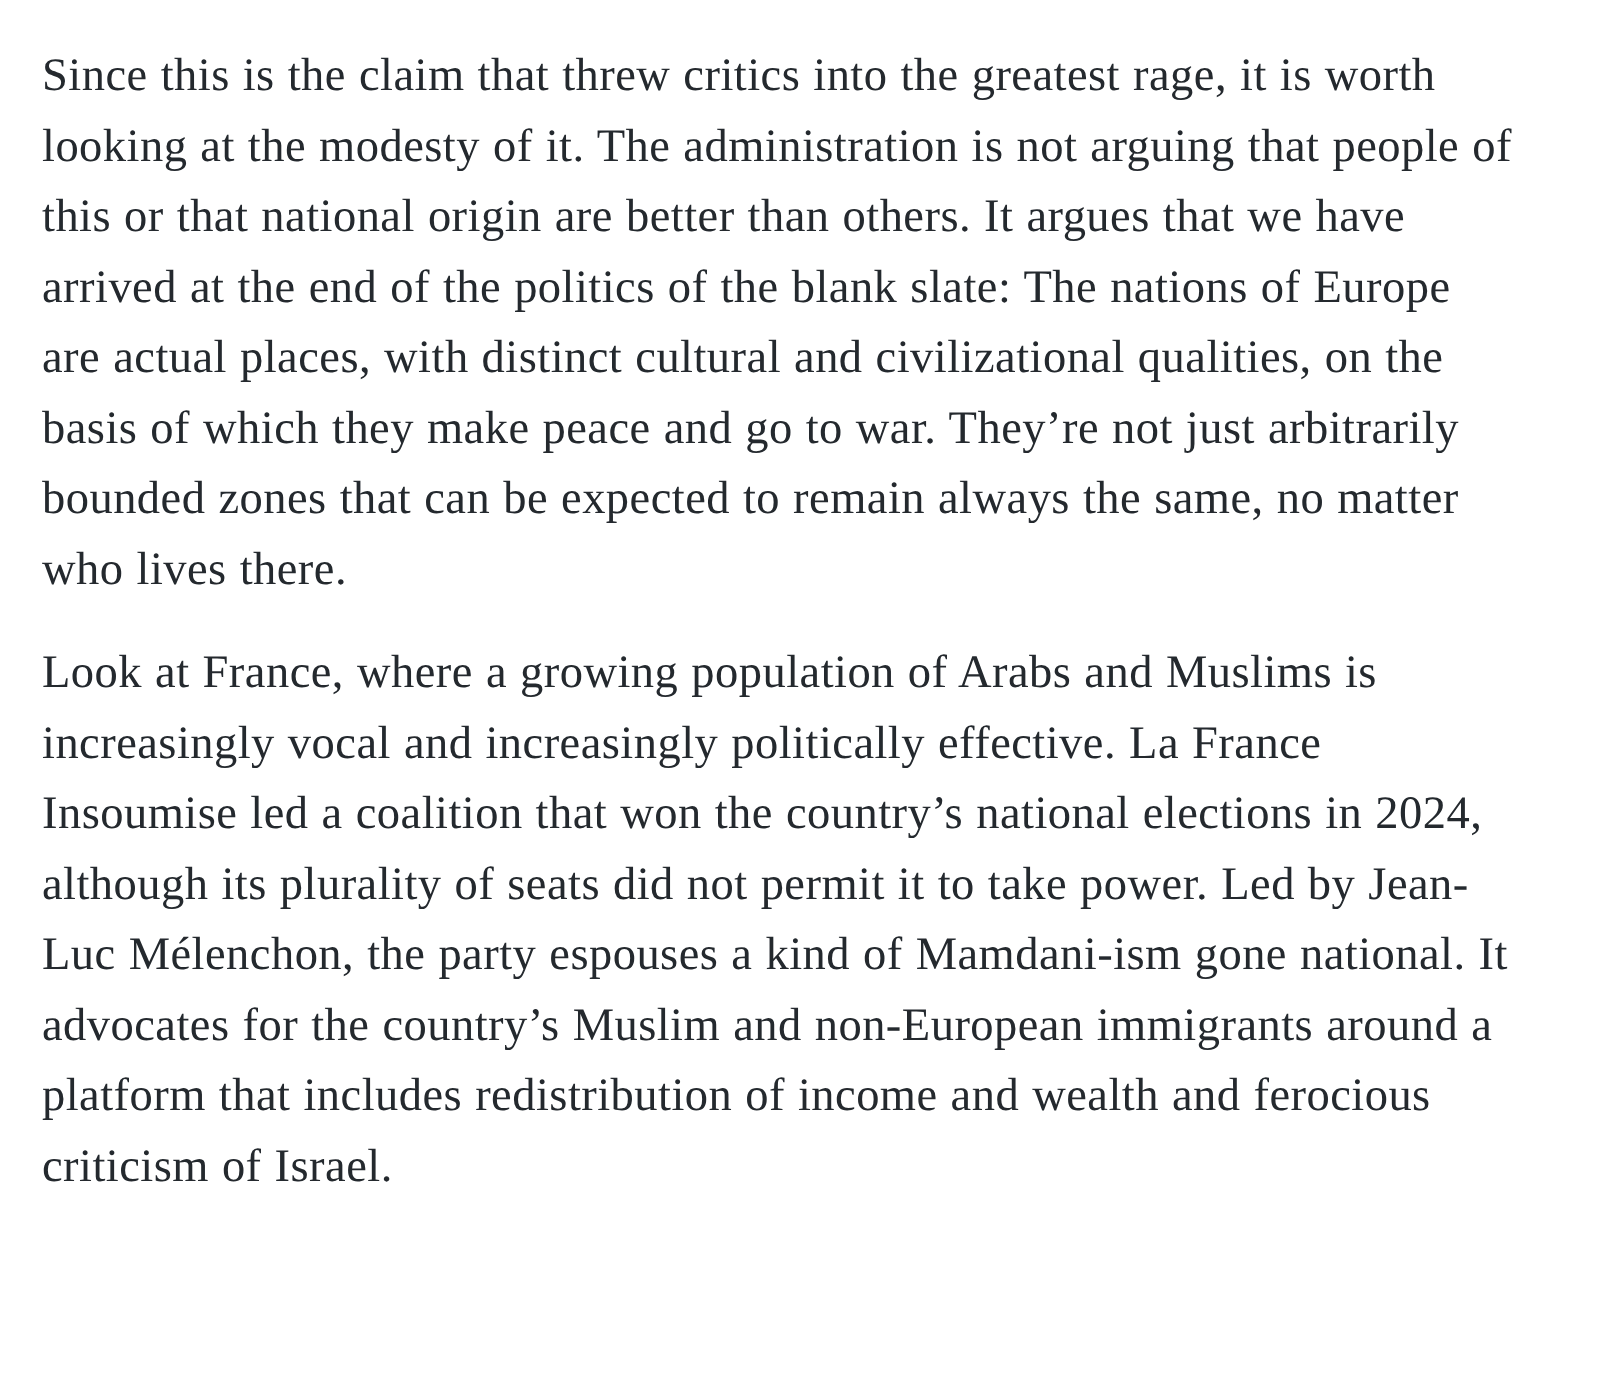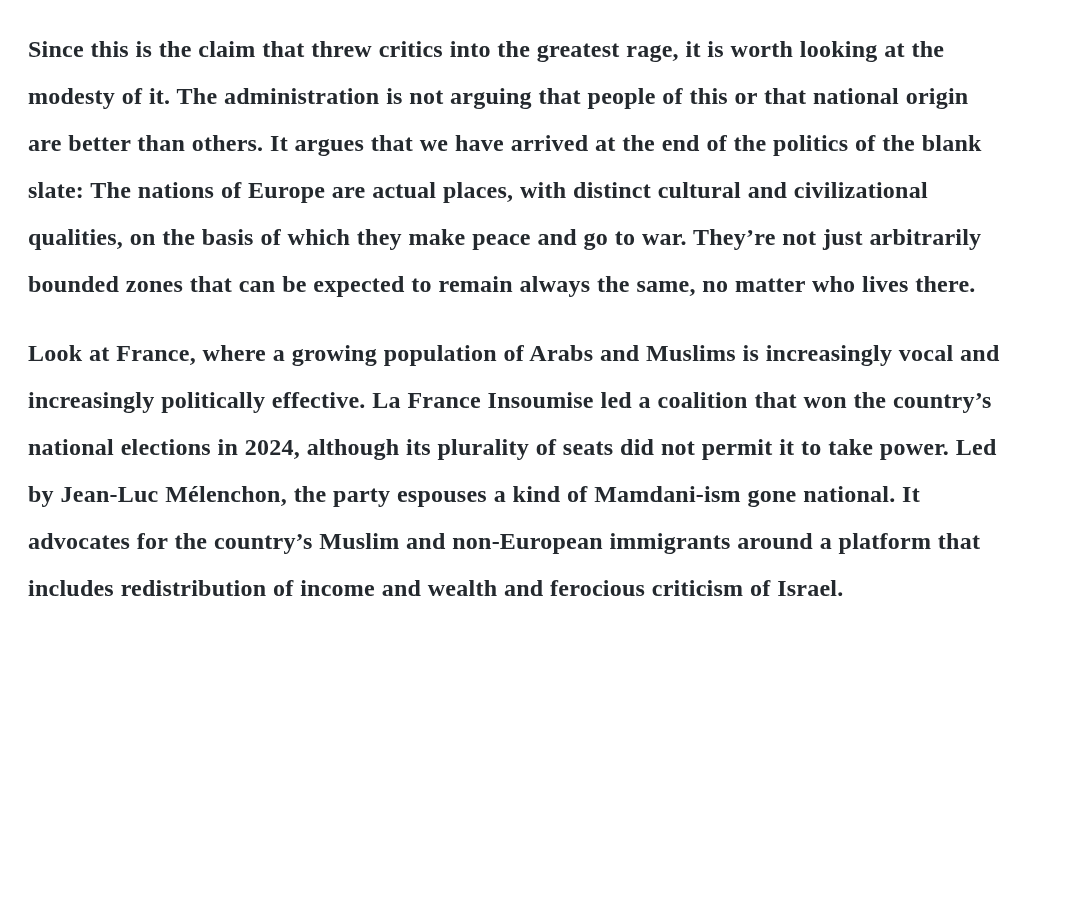--- a/index.html
+++ b/index.html
@@ -12,27 +12,26 @@
     height: 916px;
     overflow: hidden;
     font-family: "Liberation Serif", "DejaVu Serif", serif;
   }
   .article {
     padding: 26px 62px 0 28px;
     box-sizing: border-box;
   }
   .para {
     color: #24292e;
-    font-size: 24px;
+    font-size: 31px;
     line-height: 47px;
     margin: 0 0 22px 0;
     text-align: left;
     letter-spacing: 0.01em;
     word-spacing: 0.02em;
-    font-weight: bold;
   }
   .para:last-child {
     margin-bottom: 0;
   }
 </style>
 </head>
 <body>
 
 <div class="article">
   <p class="para">Since this is the claim that threw critics into the greatest rage, it is worth looking at the modesty of it. The administration is not arguing that people of this or that national origin are better than others. It argues that we have arrived at the end of the politics of the blank slate: The nations of Europe are actual places, with distinct cultural and civilizational qualities, on the basis of which they make peace and go to war. They’re not just arbitrarily bounded zones that can be expected to remain always the same, no matter who lives there.</p>

